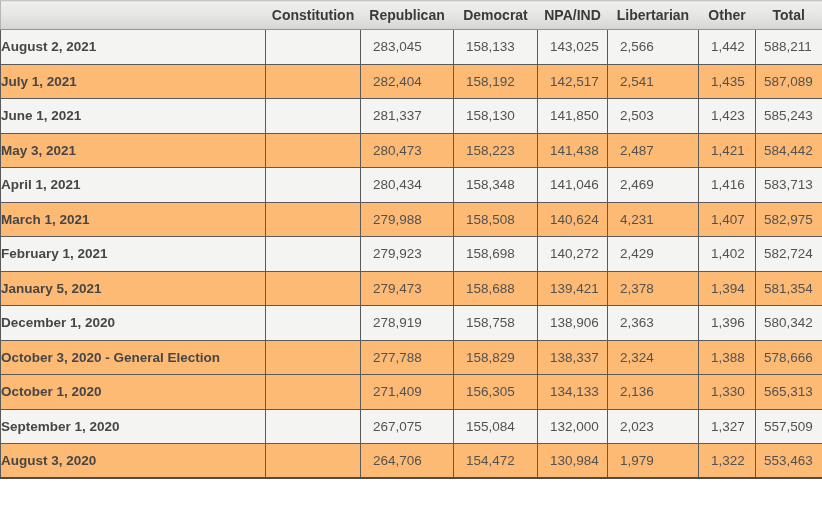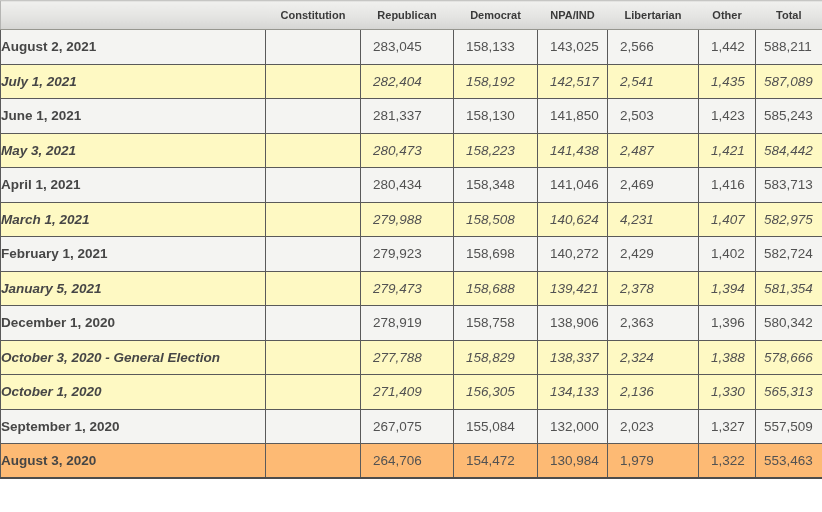--- a/index.html
+++ b/index.html
@@ -26,21 +26,21 @@
   col.c4 { width: 70px; }
   col.c5 { width: 91px; }
   col.c6 { width: 57px; }
   col.c7 { width: 67px; }
 
   thead tr { height: 29px; }
   thead th {
     background: linear-gradient(to bottom, #f0f0ee 0%, #e4e4e2 55%, #d5d5d3 100%);
     border-top: 1px solid #c6c6c4;
     border-bottom: 1px solid #96968f;
-    font-size: 11px;
+    font-size: 14px;
     font-weight: 700;
     color: #3a3a3a;
     text-align: center;
     padding: 0;
     vertical-align: middle;
   }
   thead th:first-child { border-left: 1px solid #b5b5b3; }
   thead th:last-child  { border-right: 1px solid #b5b5b3; }
 
   tbody tr { height: 34.5px; }
@@ -48,21 +48,21 @@
     border: 1px solid #5a5a5a;
     vertical-align: middle;
     padding: 0;
     box-sizing: border-box;
     overflow: hidden;
     white-space: nowrap;
   }
   tbody tr:last-child th, tbody tr:last-child td { border-bottom: 2px solid #4c4c4c; }
 
   .row-light th, .row-light td { background: #f4f4f2; }
-  .row-gray  th, .row-gray  td { background: #fef9c3; font-style: italic; }
+  .row-gray  th, .row-gray  td { background: #fdba74; }
   .row-dark  th, .row-dark  td { background: #fdba74; }
 
   .date-cell {
     font-size: 13.5px;
     font-weight: 700;
     color: #464646;
     text-align: left;
   }
   .value-cell {
     font-size: 13.5px;

